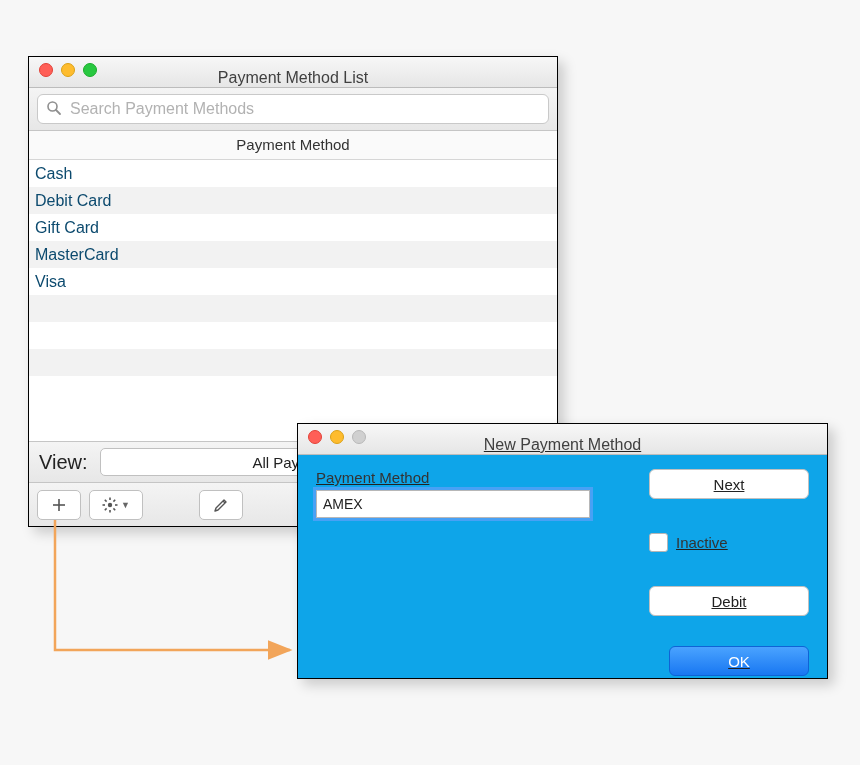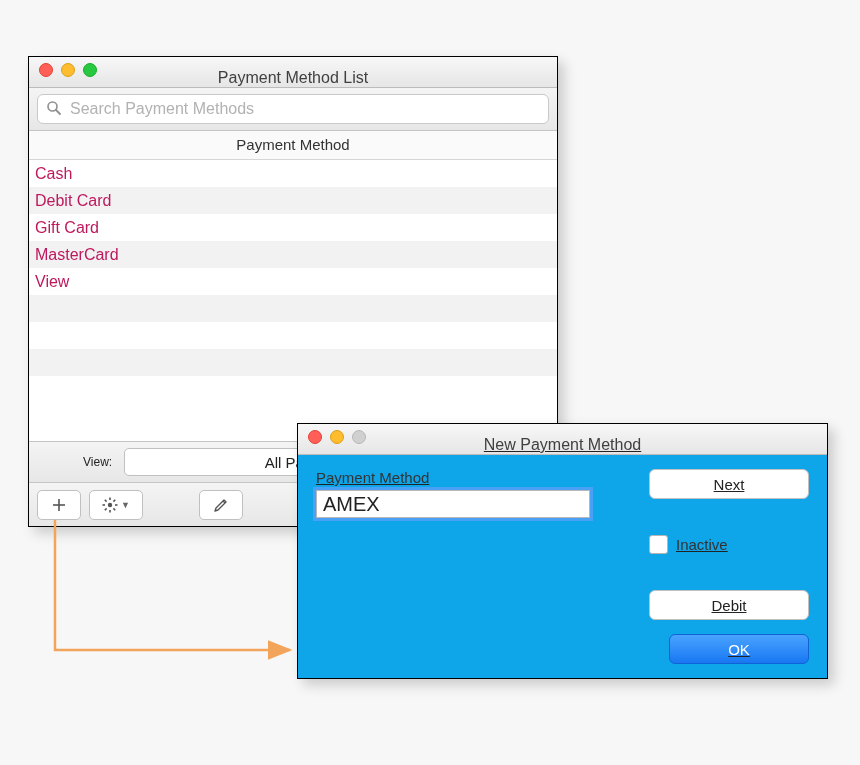--- a/index.html
+++ b/index.html
@@ -101,41 +101,41 @@
     text-align: center;
     font-size: 15px;
     color: #333;
   }
   .list-body { }
   .row {
     height: 27px;
     line-height: 27px;
     padding: 0 6px;
     font-size: 16px;
-    color: #be185d;
+    color: #0c4a6e;
     background: #fff;
   }
   .row:nth-child(even) { background: #f2f2f2; }
   .empty-row { height: 27px; }
   .empty-row:nth-child(even) { background: #f2f2f2; }
 
   .view-bar {
     position: absolute;
     left: 0; right: 0;
     bottom: 43px;
     height: 40px;
     background: linear-gradient(#f4f4f4, #e7e7e7);
     border-top: 1px solid #c5c5c5;
     border-bottom: 1px solid #c5c5c5;
     display: flex;
     align-items: center;
     padding: 0 10px;
     gap: 12px;
   }
-  .view-label { font-size: 12px; color: #222; margin-left: 44px; }
+  .view-label { font-size: 20px; color: #222; }
   .popup-btn {
     flex: 1;
     height: 26px;
     background: #fff;
     border: 1px solid #c0c0c0;
     border-radius: 5px;
     display: flex;
     align-items: center;
     justify-content: center;
     position: relative;
@@ -195,29 +195,29 @@
     color: #333;
     margin-bottom: 4px;
   }
   .text-field {
     width: 260px;
     height: 26px;
     border: 1px solid #b7b7b7;
     box-shadow: 0 0 0 3px rgba(87,160,247,0.8);
     background: #fff;
     padding: 0 6px;
-    font-size: 20px;
+    font-size: 14px;
     color: #222;
     outline: none;
   }
   .right-col {
     width: 160px;
     display: flex;
     flex-direction: column;
-    gap: 14px;
+    gap: 30px;
     align-items: stretch;
   }
   .mac-btn {
     height: 28px;
     background: #fff;
     border: 1px solid #c0c0c0;
     border-radius: 6px;
     font-size: 15px;
     color: #222;
     display: flex;
@@ -230,21 +230,21 @@
     border: 1px solid #0f63d6;
     color: #fff;
     margin-left: 20px;
   }
   .checkbox-row {
     display: flex;
     align-items: center;
     gap: 8px;
     font-size: 15px;
     color: #333;
-    margin: 22px 0;
+    margin: 4px 0;
   }
   .chk {
     width: 17px;
     height: 17px;
     background: #fff;
     border: 1px solid #b5b5b5;
     border-radius: 3px;
   }
 
   
@@ -282,21 +282,21 @@
     </div>
   </div>
 
   <div class="list-header">Payment Method</div>
 
   <div class="list-body">
     <div class="row">Cash</div>
     <div class="row">Debit Card</div>
     <div class="row">Gift Card</div>
     <div class="row">MasterCard</div>
-    <div class="row">View</div>
+    <div class="row">Visa</div>
     <div class="row empty-row"></div>
     <div class="row empty-row"></div>
     <div class="row empty-row"></div>
   </div>
 
   <div class="view-bar">
     <span class="view-label">View:</span>
     <div class="popup-btn">
       <span>All Payment Methods</span>
     </div>

